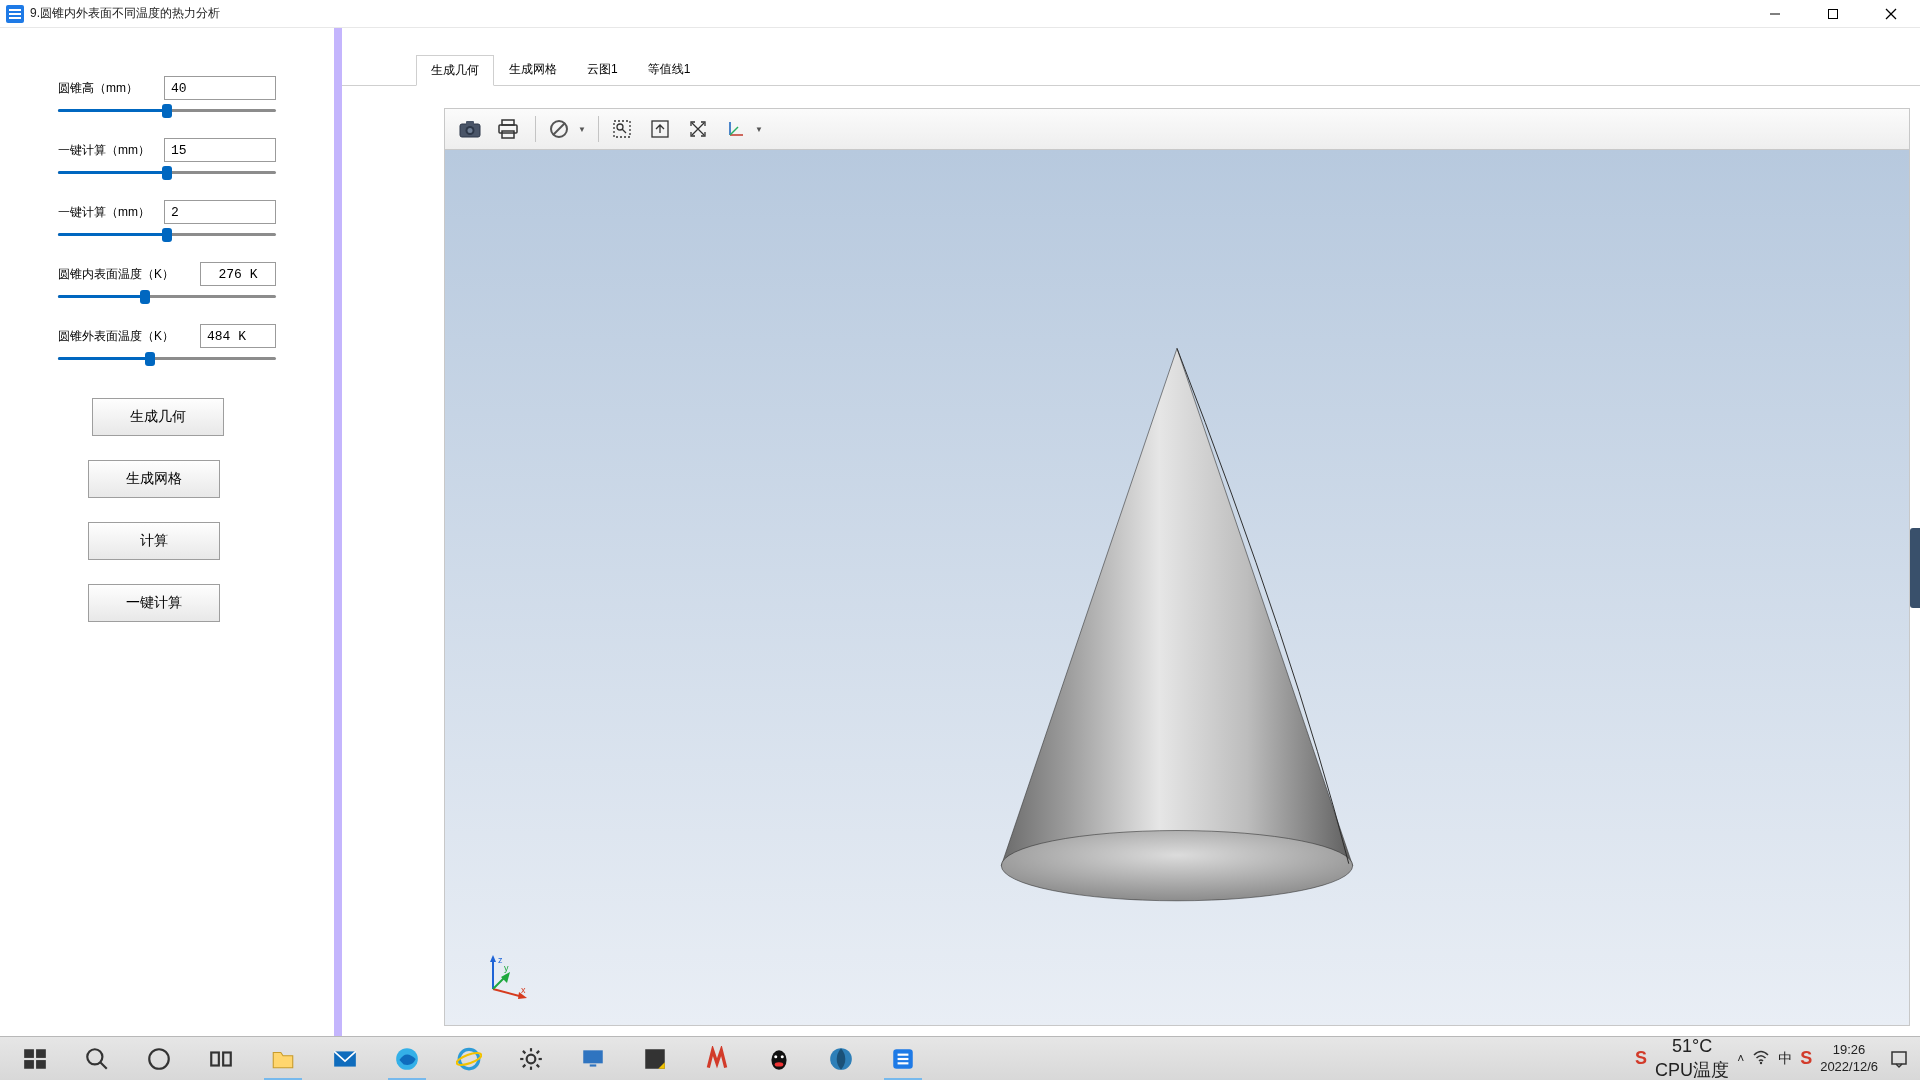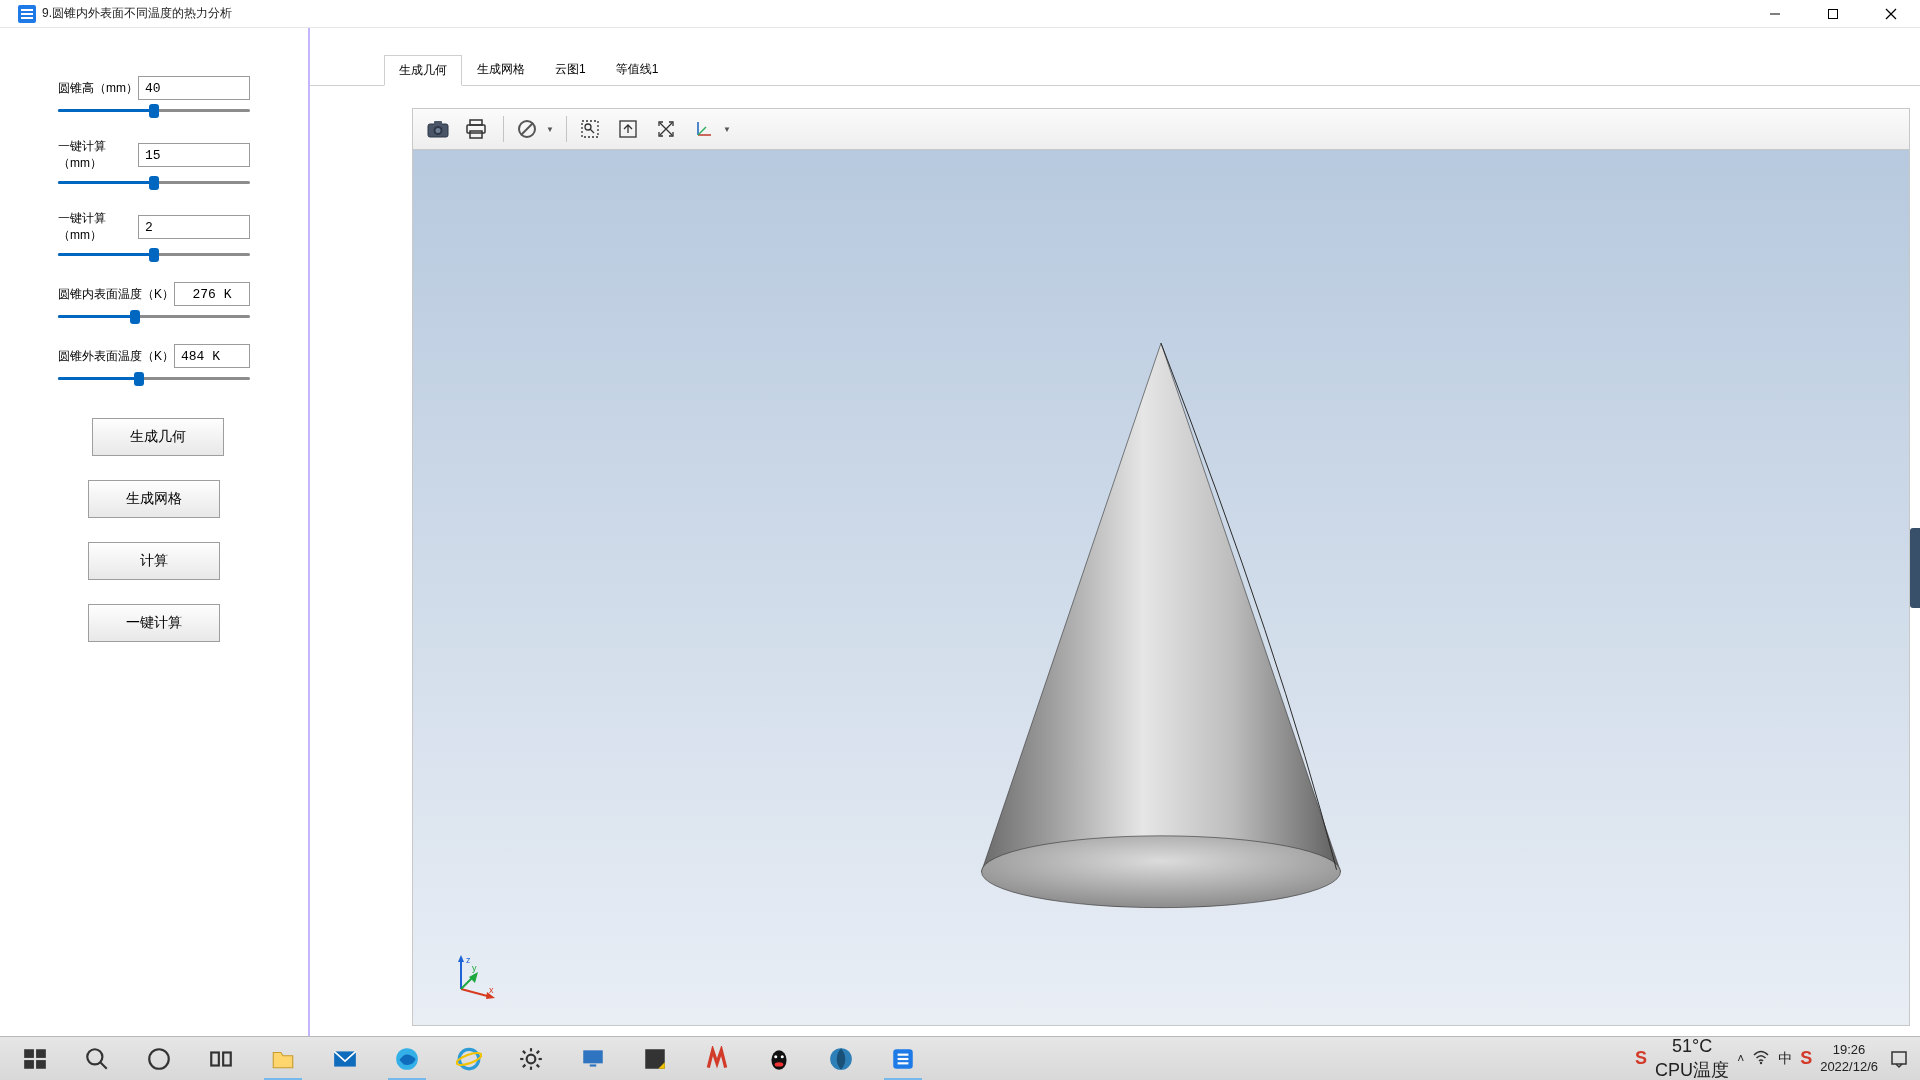--- a/index.html
+++ b/index.html
@@ -13,21 +13,21 @@
     position: relative;
   }
 
   
   .title-bar {
     height: 28px;
     background: #fff;
     border-bottom: 1px solid #e8e8e8;
     display: flex;
     align-items: center;
-    padding-left: 18px;
+    padding-left: 6px;
     position: relative;
   }
   .title-bar .icon-app {
     width: 18px; height: 18px;
     background: #1e7ae6;
     display: inline-block;
     margin-right: 6px;
     border-radius: 2px;
     position: relative;
   }
@@ -53,24 +53,24 @@
     color: #000;
     cursor: default;
   }
 
   
   .app-body {
     display: flex;
     height: 1008px;
   }
   .sidebar {
-    width: 310px;
+    width: 342px;
     padding: 44px 58px 16px 58px;
     background: #fff;
-    border-right: 2px solid #c4b5fd;
+    border-right: 8px solid #c4b5fd;
   }
   .param-row {
     display: flex;
     align-items: center;
     margin-top: 4px;
   }
   .param-row label {
     flex: 1;
     font-size: 12px;
     color: #000;

